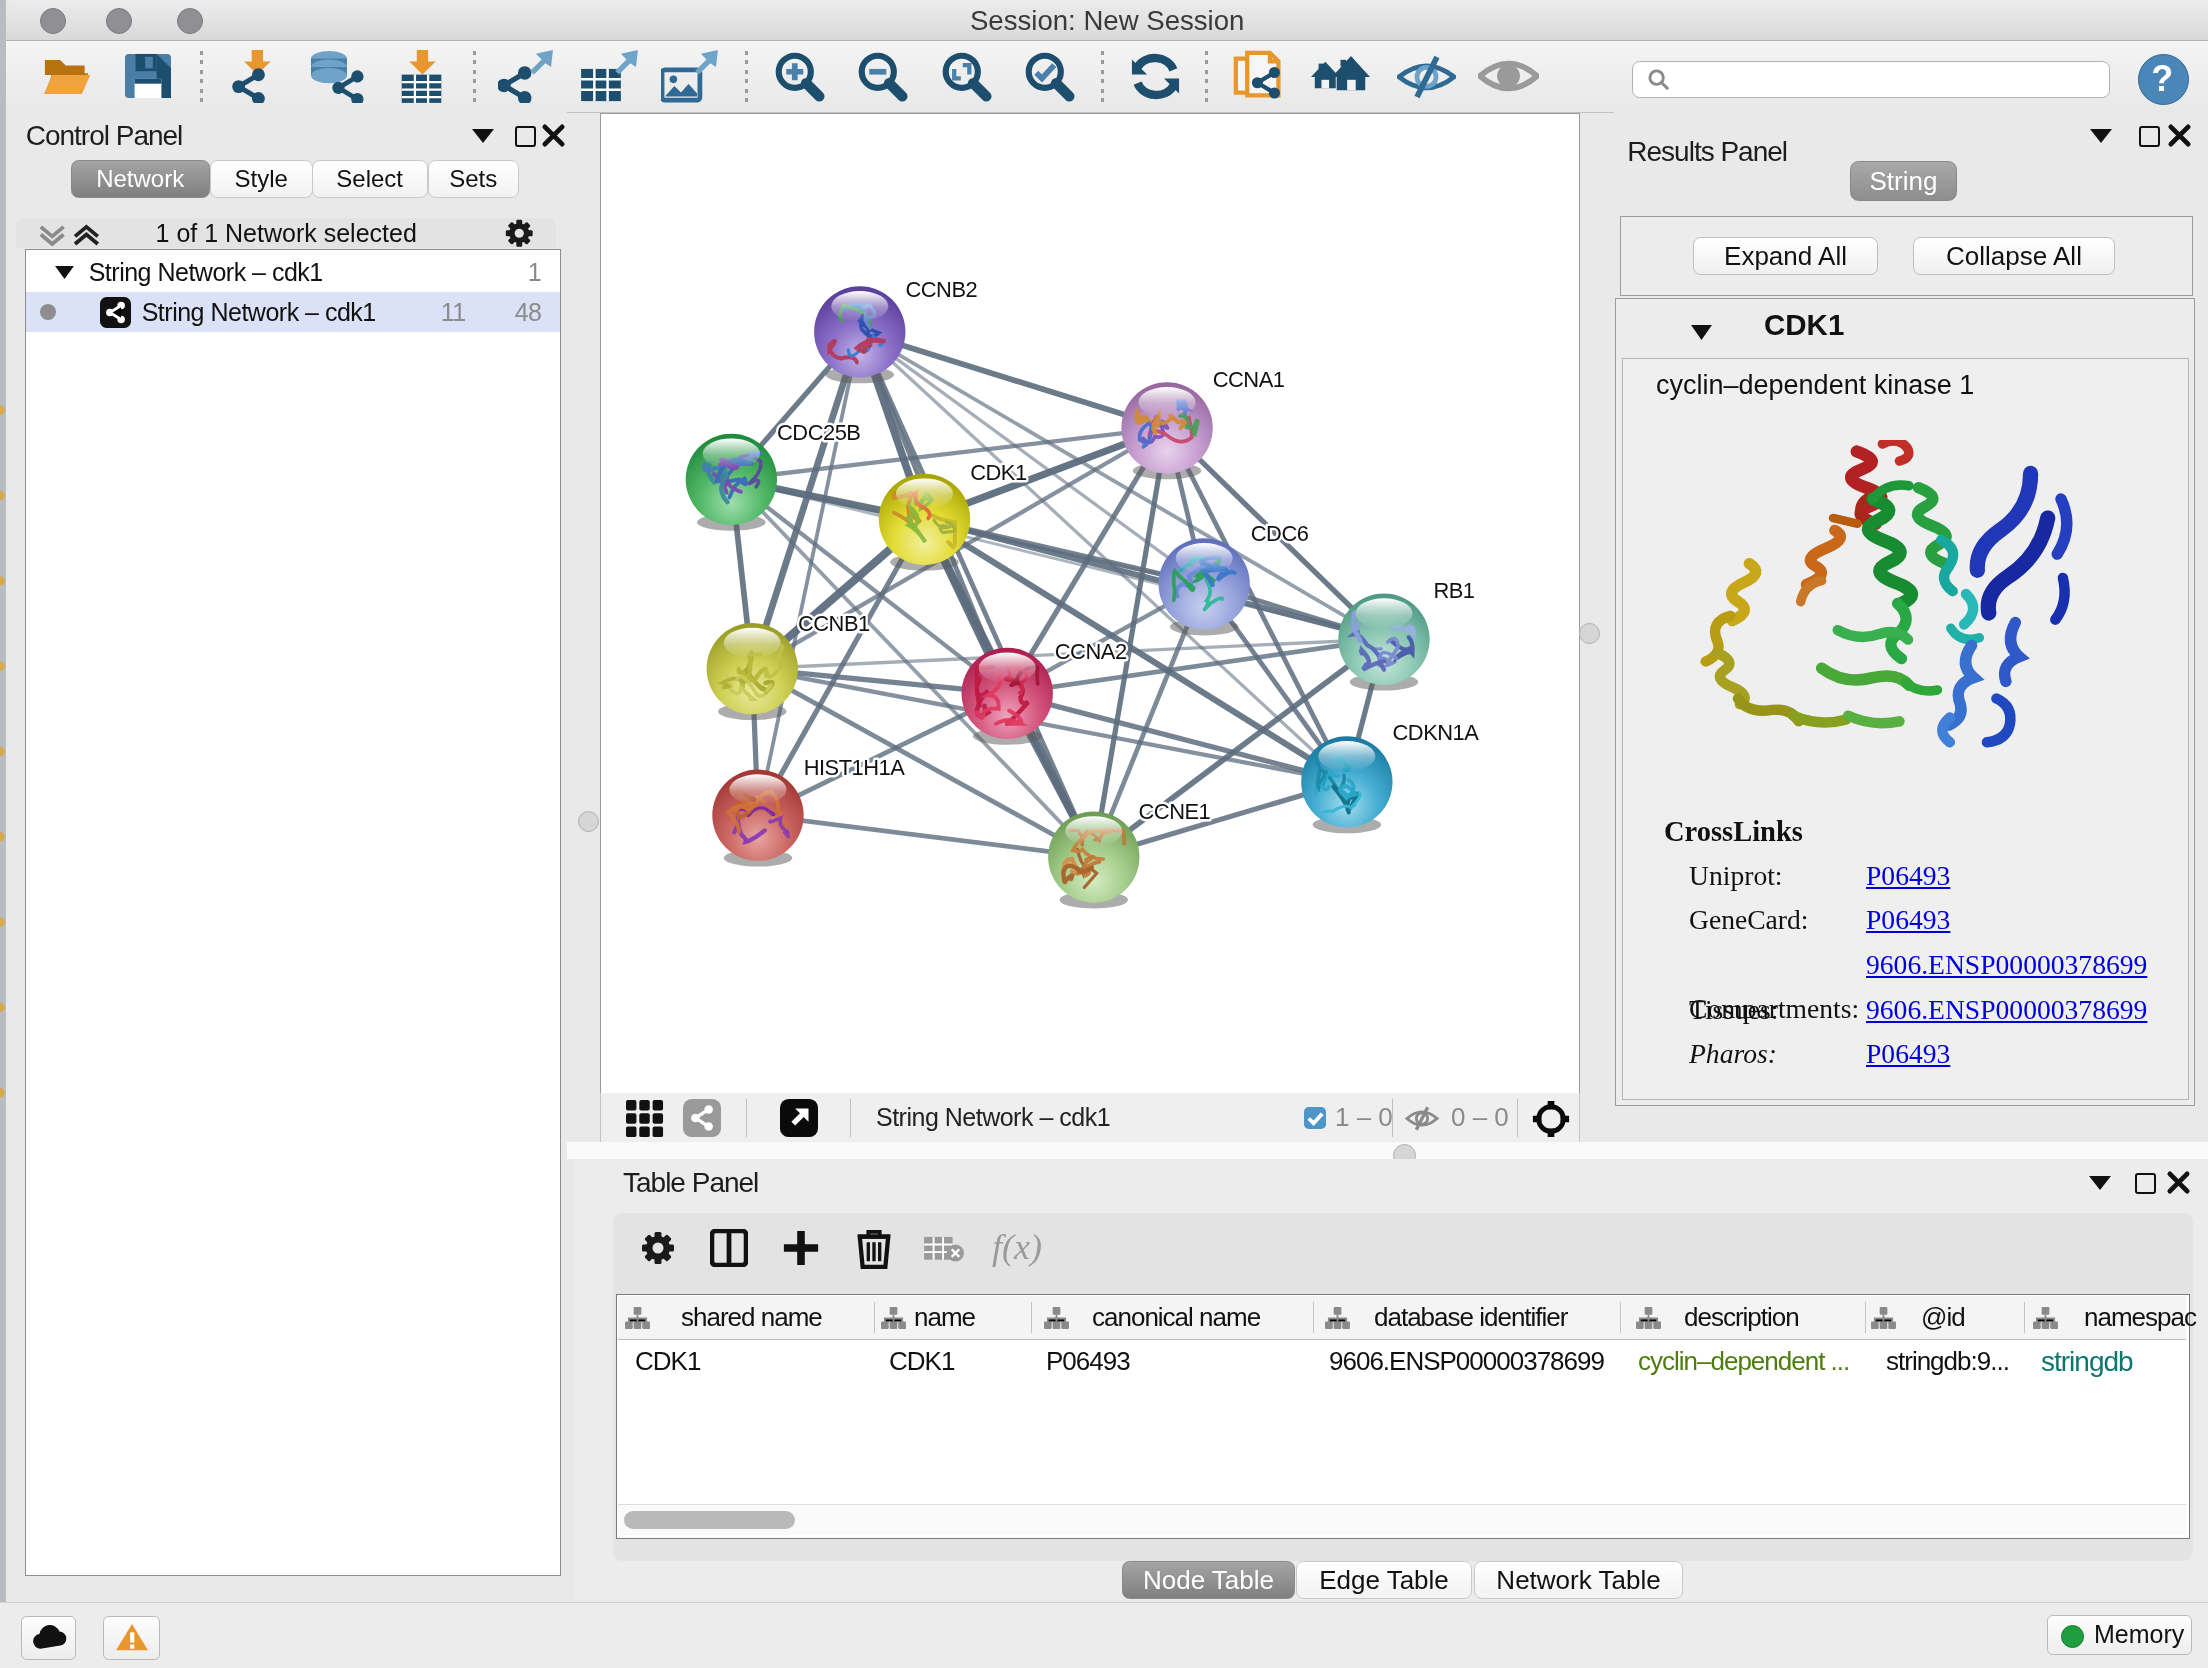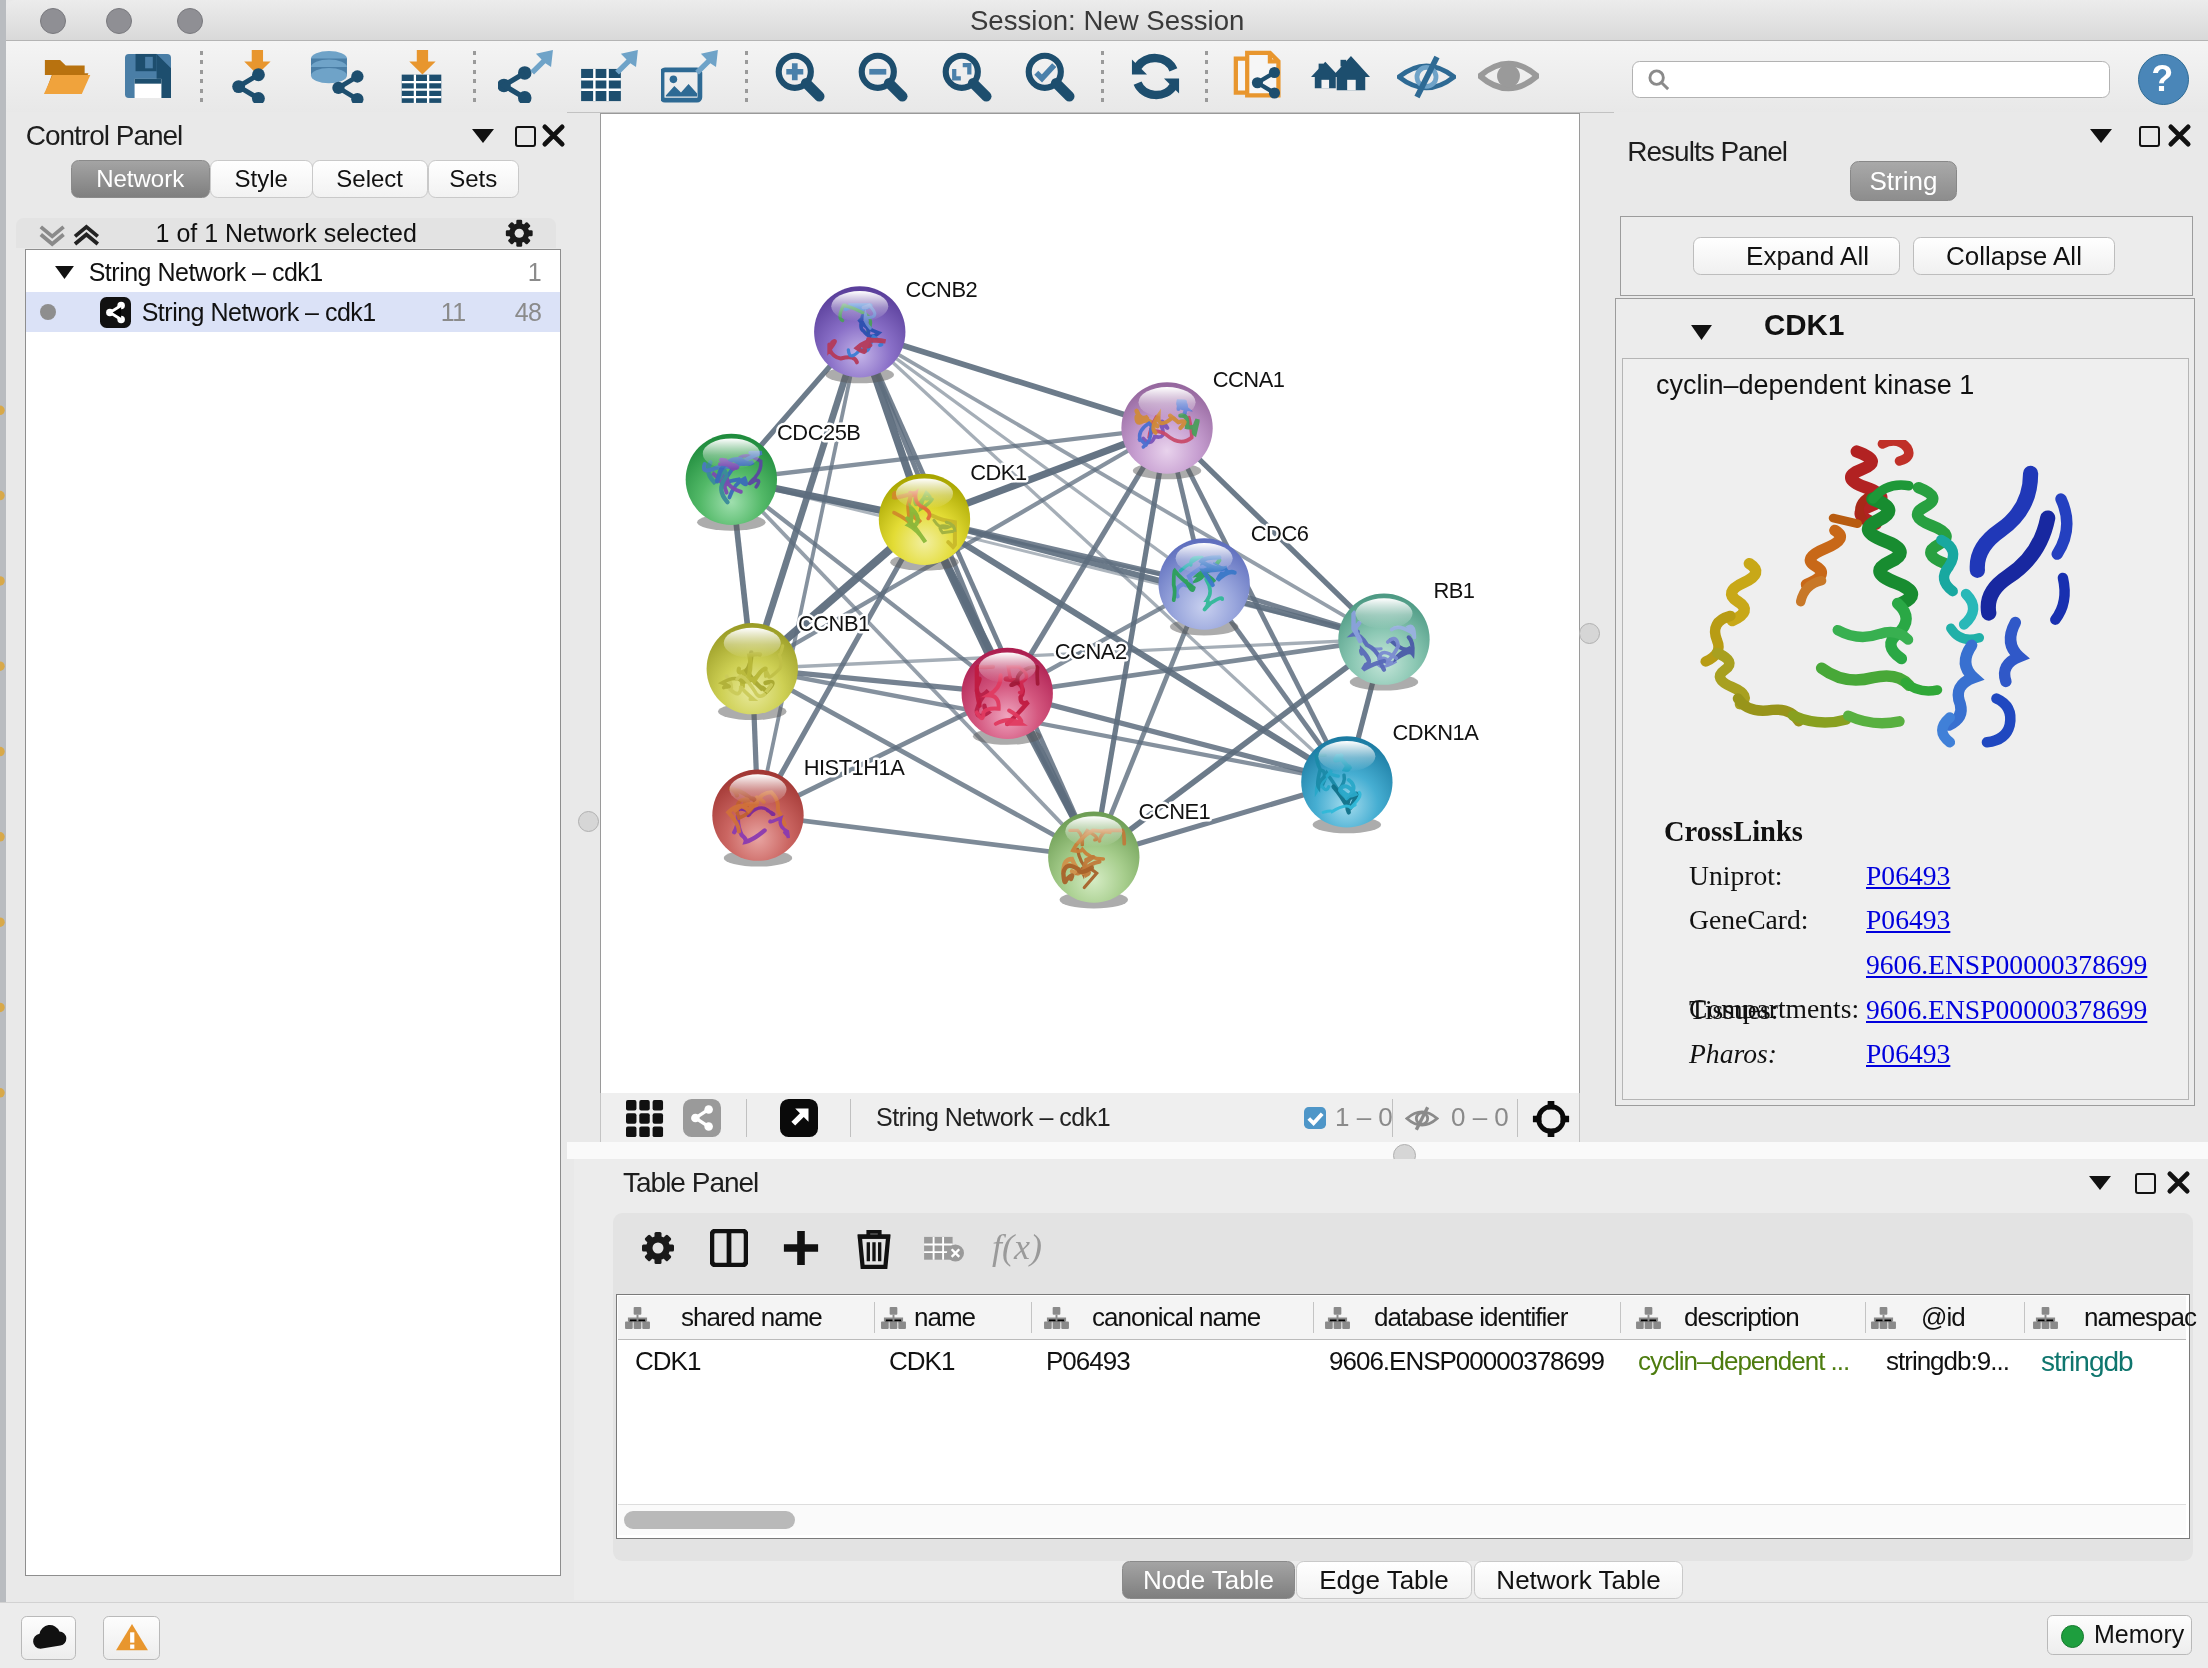--- a/index.html
+++ b/index.html
@@ -644,21 +644,21 @@
     </div>
   <div id="rpanel" class="abs">
     <div class="phead abs" style="left:13.3px;top:7.6px;margin-top:16px;">Results Panel</div>
       <div class="abs" style="left:476px;top:17px;"><span class="ptri"></span></div>
       <div class="abs" style="left:525px;top:14.3px;"><span class="psq"></span></div>
       <div class="abs" style="left:553px;top:11.4px;"><svg width="25" height="25" viewBox="0 0 26 26">
           <path d="M4 4 L22 22 M22 4 L4 22" stroke="#111" stroke-width="5" stroke-linecap="round"></path>
         </svg></div>
       <div class="abs" style="left:236px;top:49px;width:105px;height:38px;background:linear-gradient(#a9a9a9,#8d8d8d);border:1px solid #888;border-radius:8.6px;color:#fff;font-size:26px;text-align:center;line-height:38px;">String</div>
       <div class="abs" style="left:5.7px;top:104px;width:571px;height:78px;background:#ececec;border:1.9px solid #9c9c9c;"></div>
-      <div class="abs" style="left:79px;top:125px;width:183px;height:36px;background:linear-gradient(#ffffff,#f0f0f0);border:1px solid #bdbdbd;border-radius:7.6px;font-size:26px;text-align:center;line-height:36px;color:#111;padding-left:22px;">Expand All</div>
+      <div class="abs" style="left:79px;top:125px;width:183px;height:36px;background:linear-gradient(#ffffff,#f0f0f0);border:1px solid #bdbdbd;border-radius:7.6px;font-size:26px;text-align:center;line-height:36px;color:#111;">Expand All</div>
       <div class="abs" style="left:299px;top:125px;width:200px;height:36px;background:linear-gradient(#ffffff,#f0f0f0);border:1px solid #bdbdbd;border-radius:7.6px;font-size:26px;text-align:center;line-height:36px;color:#111;">Collapse All</div>
       <div class="abs" style="left:1px;top:186px;width:578px;height:806px;background:#ececec;border:1.9px solid #9c9c9c;"></div>
       <svg class="abs" style="left:76px;top:211px;" width="23" height="19" viewBox="0 0 24 20">
         <path d="M1 2 L23 2 L12 18 Z" fill="#111"></path>
       </svg>
       <div class="abs" style="left:150px;top:196px;font-size:29.5px;font-weight:bold;color:#111;">CDK1</div>
       <div class="abs" style="left:7.6px;top:246px;width:565px;height:740px;background:#efefef;border:1px solid #b5b5b5;"></div>
       <div class="abs" style="left:42px;top:258px;font-size:27px;color:#111;">cyclin–dependent kinase 1</div>
       <svg class="abs" style="left:67px;top:328px;" width="399" height="328" viewBox="0 0 420 345">
         <path d="M185 12 Q214 22 190 31 Q166 40 195 50 Q224 60 200 69 Q176 78 205 88" stroke="#b22222" stroke-width="13.0" fill="none" stroke-linecap="round" opacity="1.0"></path>

